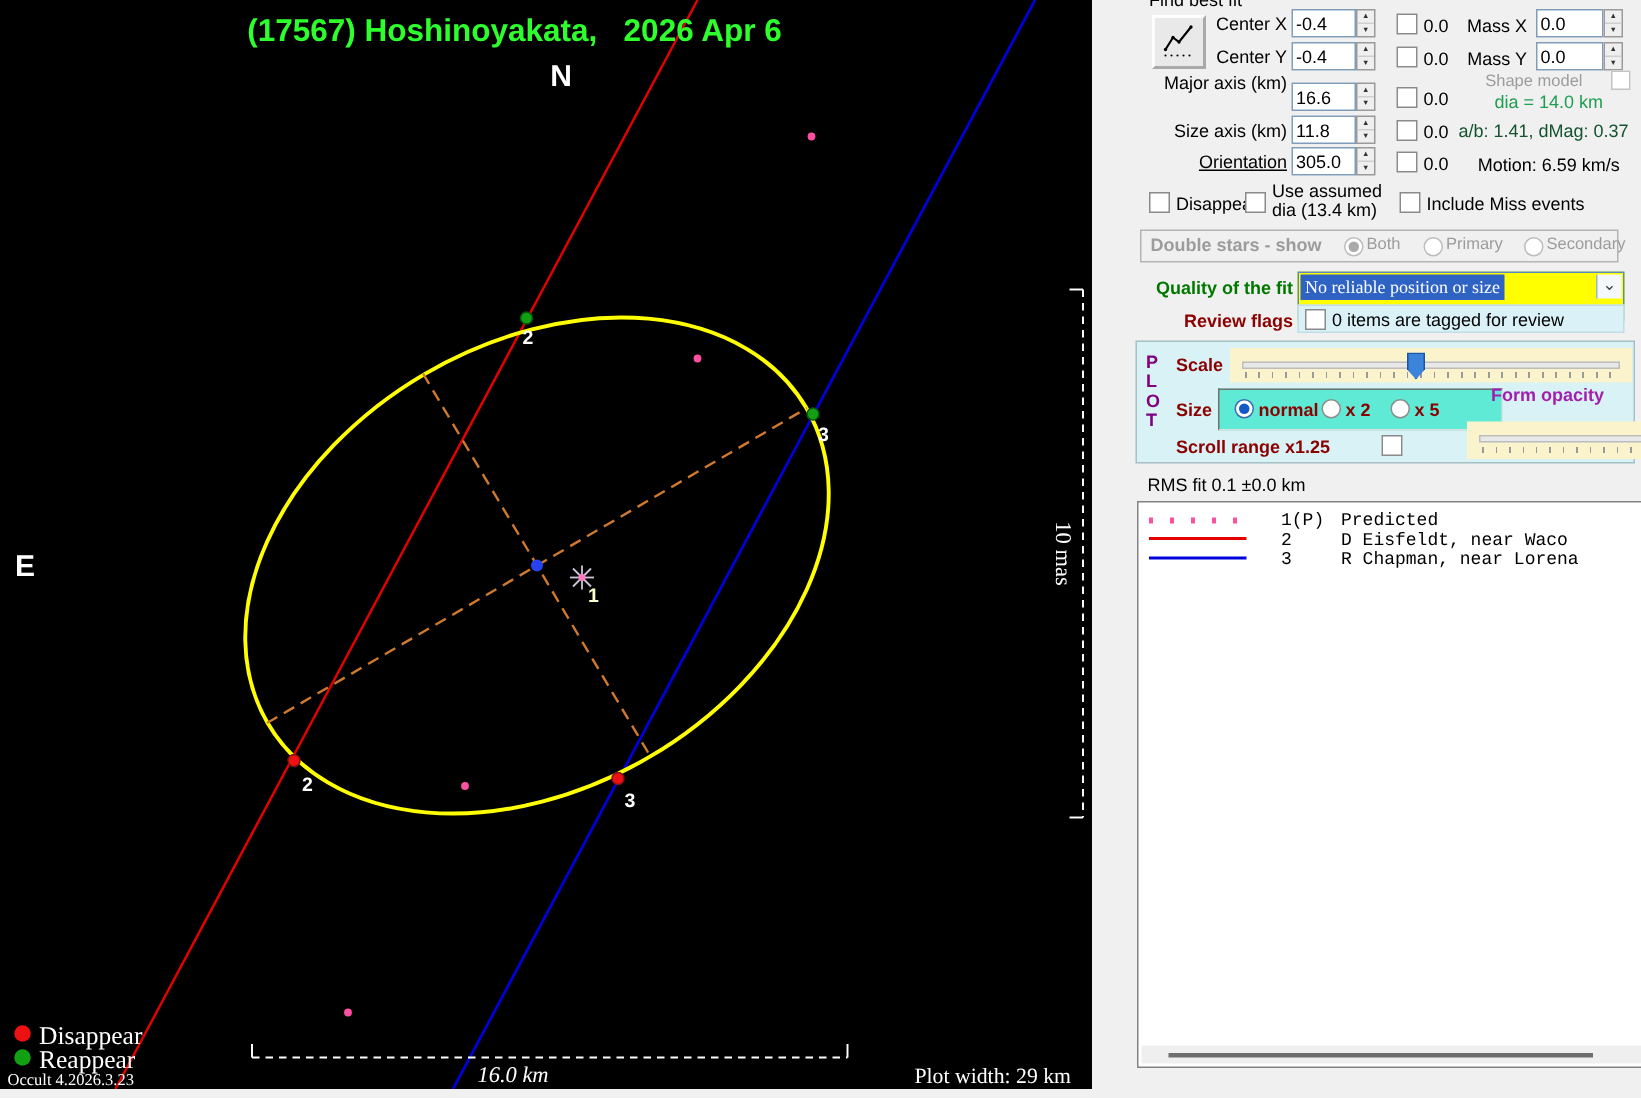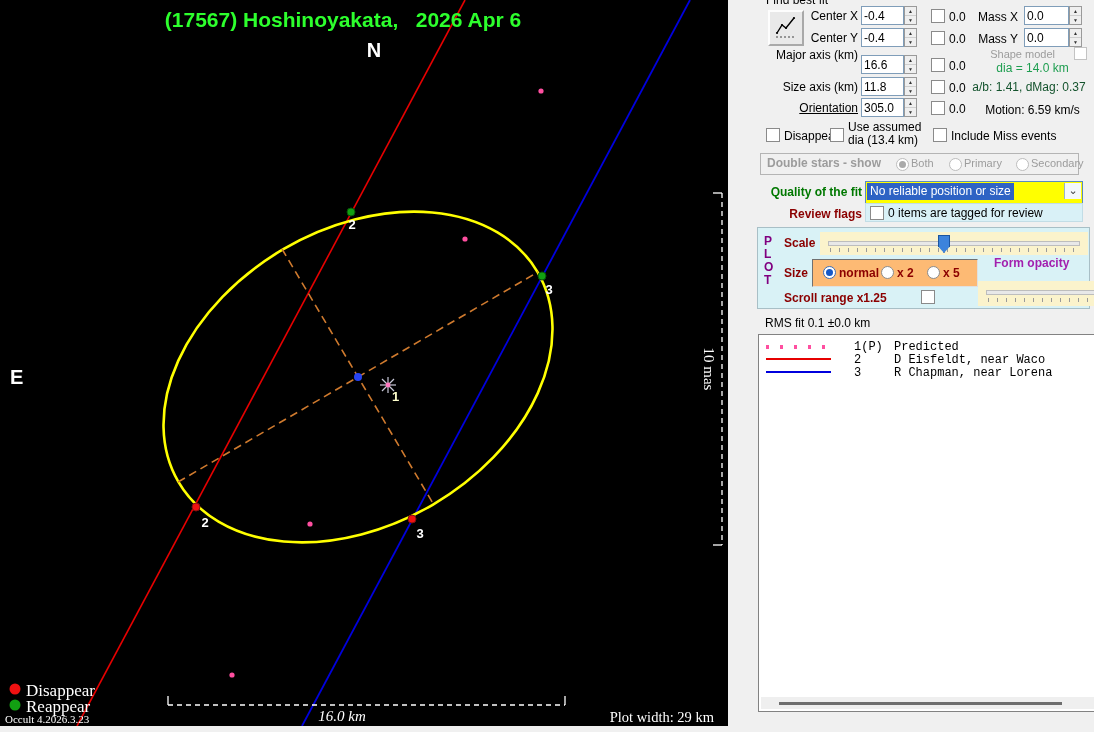--- a/index.html
+++ b/index.html
@@ -32,31 +32,31 @@
   .groove{position:absolute;left:8px;right:8px;top:9px;height:3px;background:#e8e8e8;
           border:1px solid #bdbdbd;}
   .ticks{position:absolute;left:10px;right:10px;height:4px;
          background:repeating-linear-gradient(90deg,#9a9a9a 0 1px,transparent 1px 9px);}
   .thumb{position:absolute;width:10px;height:16px;background:#3c83dc;border:1px solid #1b55a0;
          clip-path:polygon(0 0,100% 0,100% 62%,50% 100%,0 62%);}
   #fitbtn{position:absolute;left:38px;top:10px;width:36px;height:36px;background:#e9e9e9;
           border:2px outset #fdfdfd;padding:0;}
   #dsgroup{position:absolute;left:30px;top:153px;width:317px;height:20px;border:1px solid #b4b4b4;}
   #qcombo{position:absolute;left:135px;top:181px;width:218px;height:33px;background:#ffff00;
-          border:1px solid #5a8ac2;box-sizing:border-box;}
+          border:1px solid #5a8ac2;box-sizing:border-box;font-family:Liberation Serif, serif;}
   #qcombo .selt{position:absolute;left:1px;top:1px;height:16px;background:#2e63c4;color:#fff;
           padding:1px 3px 0 3px;font-size:12px;}
   #qcombo .arr{position:absolute;right:1px;top:1px;width:16px;height:16px;background:#f4f8fb;
           border-left:1px solid #9ab4c8;text-align:center;color:#444;font-size:11px;line-height:14px;}
   #reviewbox{position:absolute;left:135px;top:203px;width:218px;height:19px;background:#d9f1f7;
           border:1px solid #c2dde6;box-sizing:border-box;}
   #plotgroup{position:absolute;left:27px;top:227px;width:333px;height:82px;background:#d9f2f6;
           border:1px solid #a8bfc6;box-sizing:border-box;}
-  #sizebox{position:absolute;left:54px;top:31px;width:164px;height:26px;background:#fdba74;
-          border:1px solid #707070;border-right-color:#e0e0e0;border-bottom-color:#e0e0e0;}
+  #sizebox{position:absolute;left:54px;top:31px;width:164px;height:26px;background:#5eead4;
+          border:1px solid #707070;border-right-color:#e0e0e0;border-bottom-color:#e0e0e0;padding-left:24px;}
   #listbox{position:absolute;left:28px;top:334px;width:362px;height:378px;background:#fff;
           border:1px solid #828282;box-sizing:border-box;font-family:"Liberation Mono",monospace;font-size:12px;}
   .lrow{position:absolute;left:0;width:100%;height:13px;}
   .sw{position:absolute;left:7px;top:5px;width:65px;}
   .sw.dot{height:4px;background:repeating-linear-gradient(90deg,#ff4fa0 0 3px,transparent 3px 14px);}
   .sw.red{height:2px;background:#e60000;}
   .sw.blu{height:2px;background:#0000dd;}
   .lnum{position:absolute;left:95px;top:0;} .lname{position:absolute;left:135px;top:0;}
   #hscroll{position:absolute;left:2px;right:2px;bottom:2px;height:12px;background:#efefef;}
   #hscroll .bar{position:absolute;left:18px;width:283px;top:5px;height:3px;background:#6e6e6e;}

